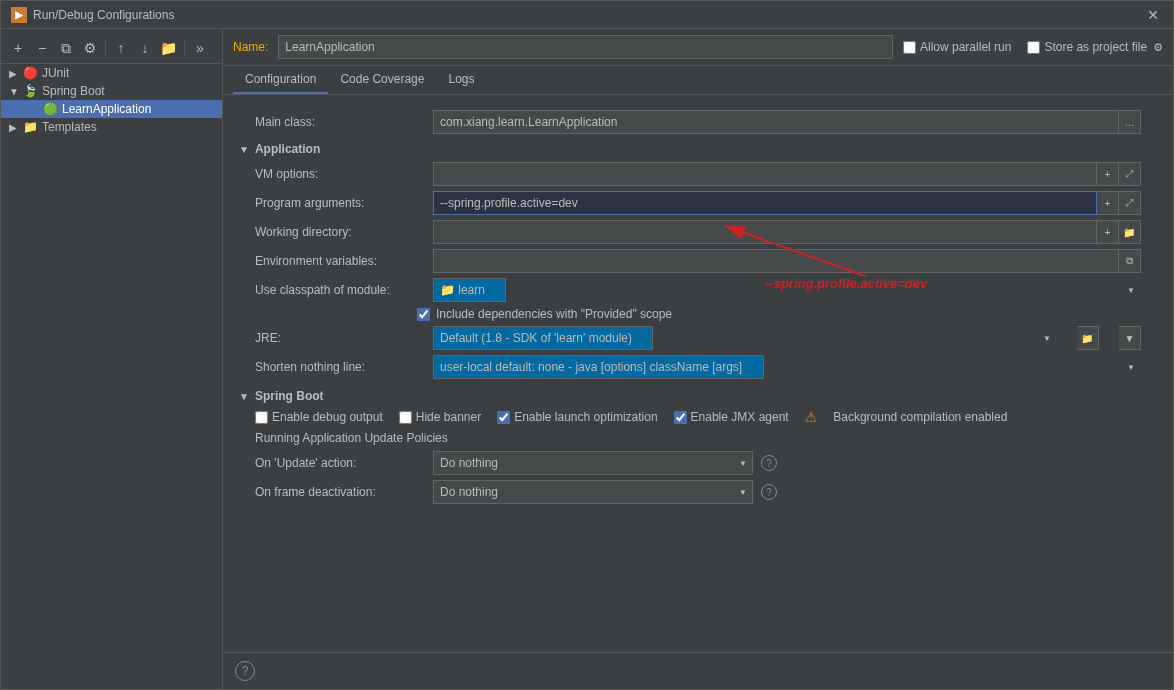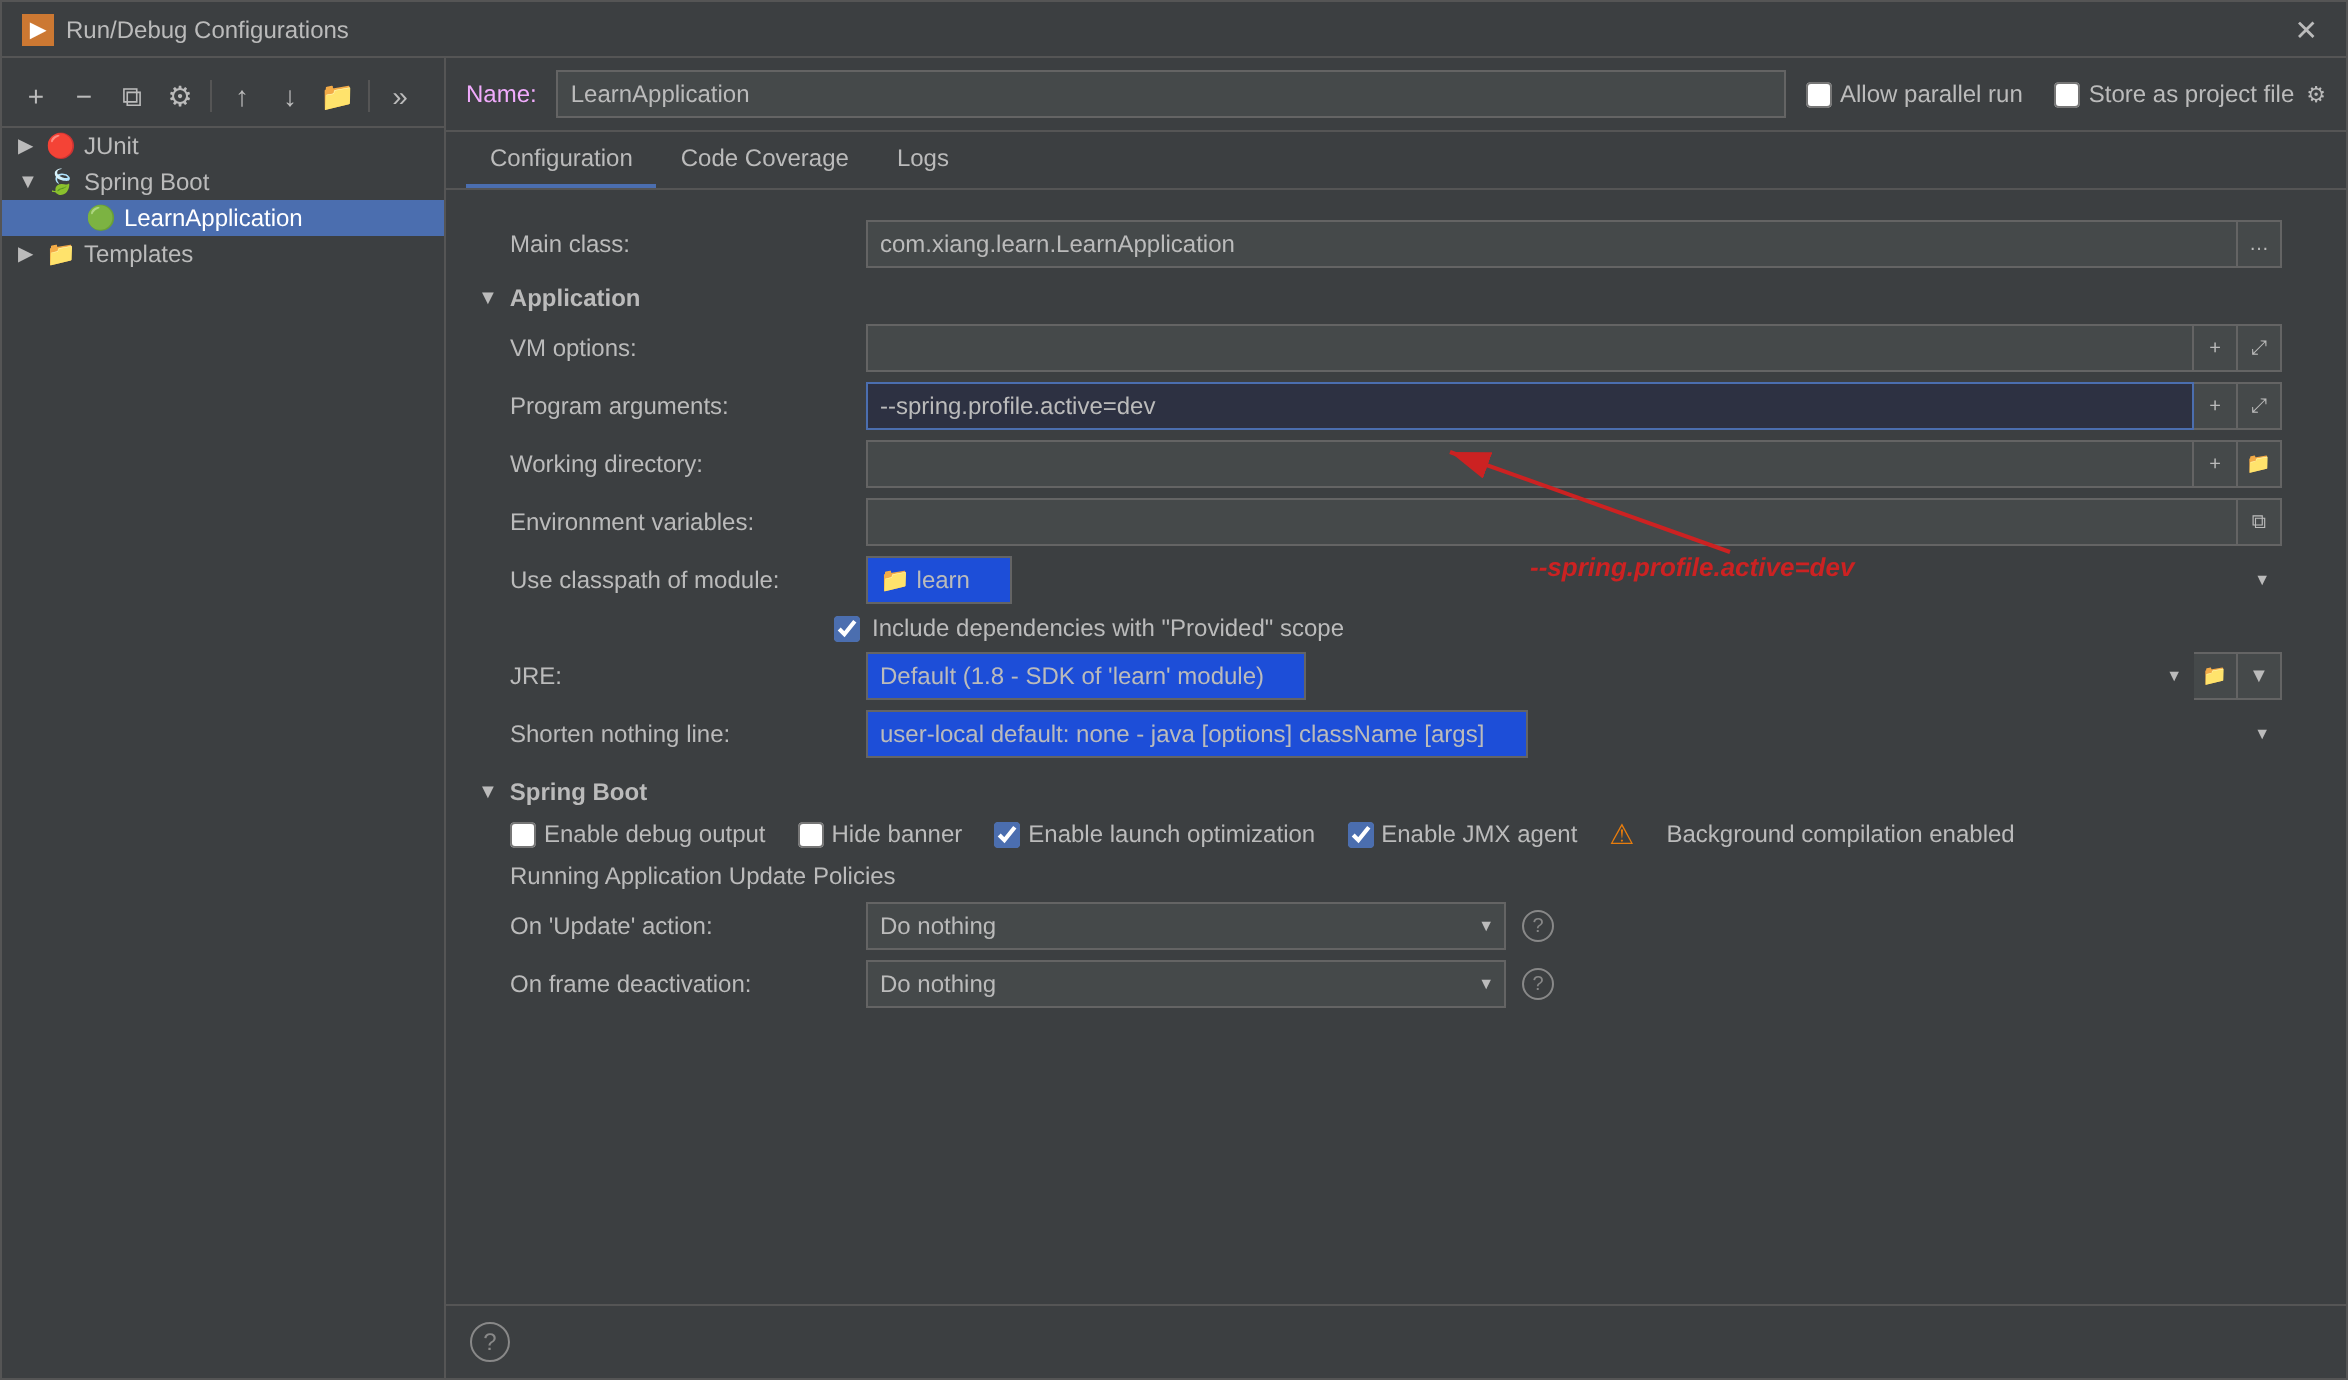--- a/index.html
+++ b/index.html
@@ -98,21 +98,21 @@
       flex-direction: column;
       overflow: hidden;
     }
     .name-row {
       display: flex;
       align-items: center;
       padding: 6px 10px;
       gap: 10px;
       border-bottom: 1px solid #555;
     }
-    .name-label { color: #f0abfc; font-size: 12px; }
+    .name-label { color: #eab308; font-size: 12px; }
     .name-input {
       flex: 1;
       background: #45494a;
       border: 1px solid #646464;
       color: #bbbbbb;
       padding: 2px 6px;
       font-size: 12px;
       height: 24px;
     }
     .name-options {
@@ -188,21 +188,21 @@
       background: #45494a;
       border: 1px solid #646464;
       border-left: none;
       color: #bbbbbb;
       cursor: pointer;
       display: flex; align-items: center; justify-content: center;
       font-size: 10px;
     }
     .select-input {
       flex: 1;
-      background: #1d4ed8;
+      background: #0369a1;
       border: 1px solid #646464;
       color: #bbbbbb;
       padding: 2px 6px;
       font-size: 12px;
       height: 24px;
       appearance: none;
       -webkit-appearance: none;
       padding-right: 20px;
       cursor: pointer;
     }
@@ -331,20 +331,21 @@
       top: 50%;
       transform: translateY(-50%);
       font-size: 8px;
       color: #bbbbbb;
       pointer-events: none;
     }
     .jre-wrapper {
       flex: 1;
       display: flex;
       align-items: center;
+      gap: 20px;
     }
     .jre-select-wrapper {
       flex: 1;
       position: relative;
     }
     .jre-select-wrapper::after {
       content: '▼';
       position: absolute;
       right: 6px;
       top: 50%;

